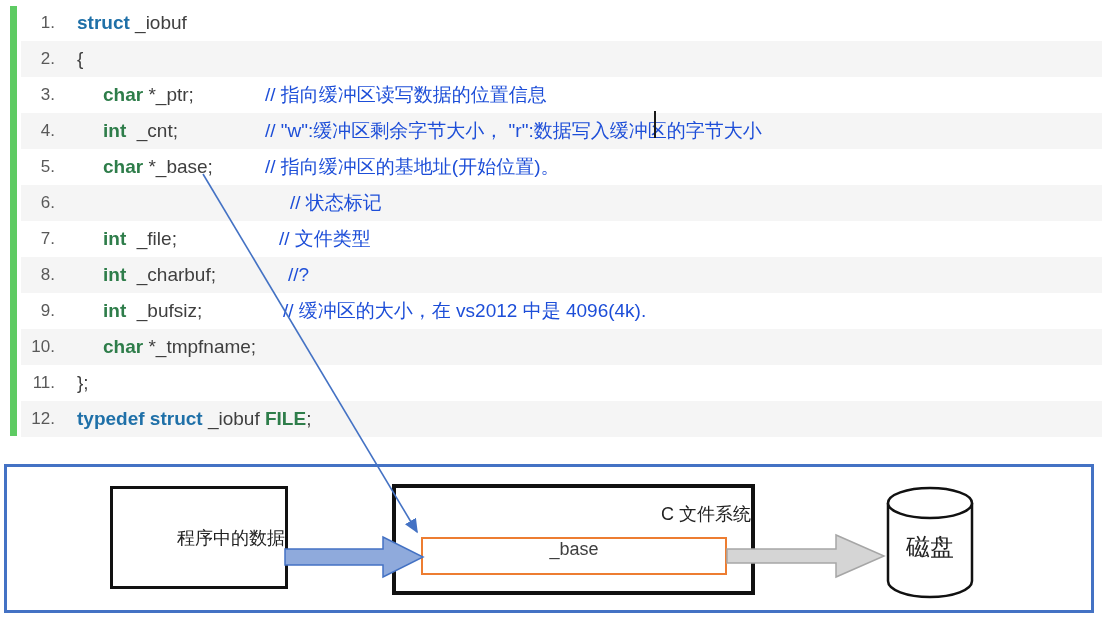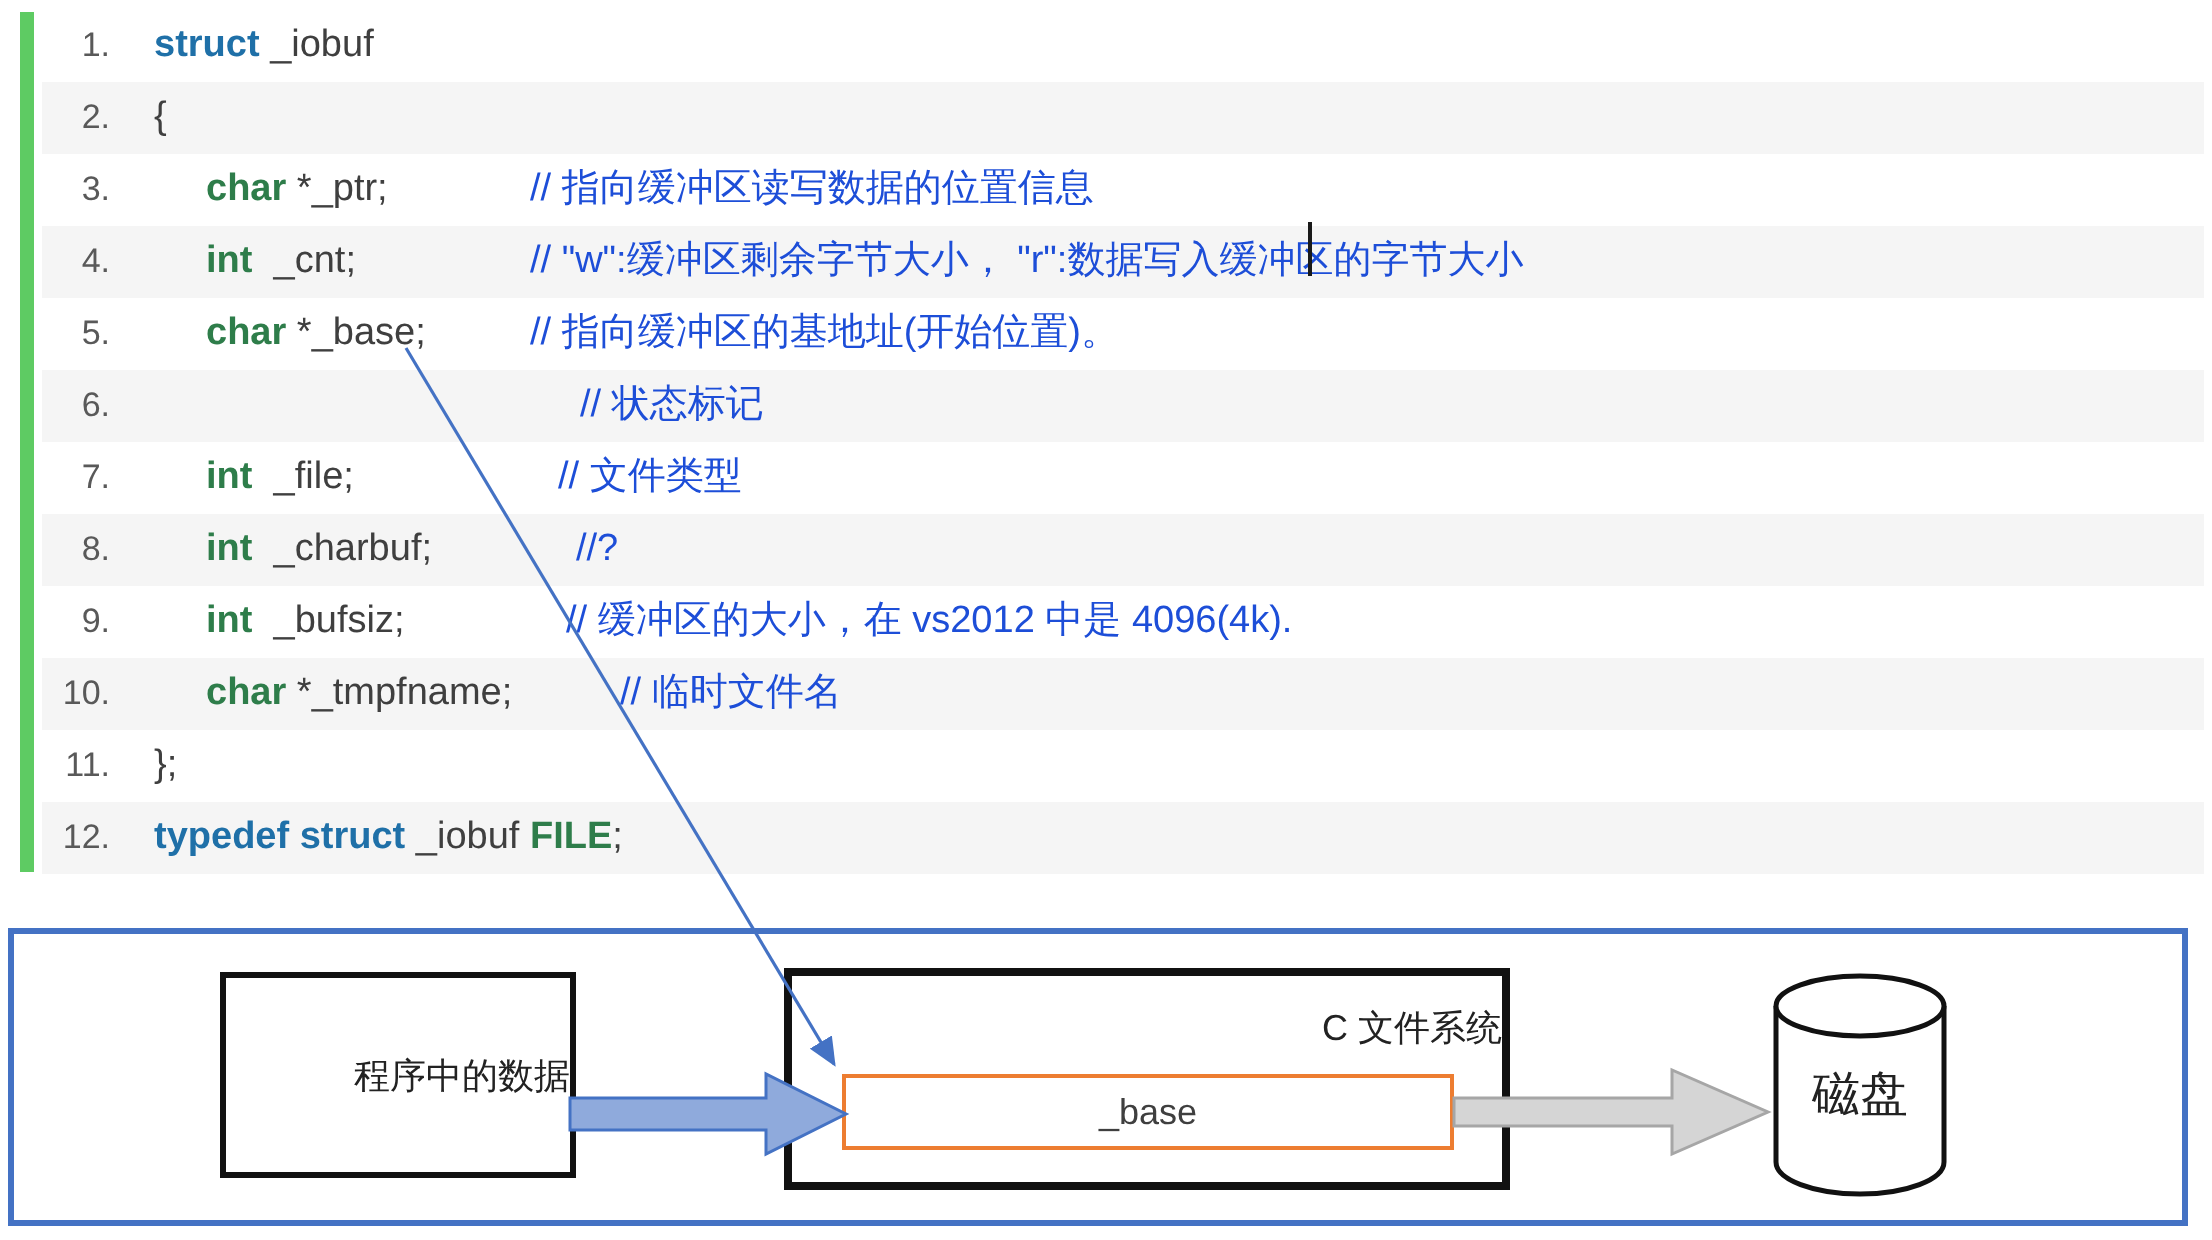--- a/index.html
+++ b/index.html
@@ -28,42 +28,42 @@
   .diagram-frame{position:absolute;left:4px;top:464px;width:1090px;height:149px;
     border:3px solid #4472c4;box-sizing:border-box;background:#fff;z-index:0}
   .program-box{position:absolute;left:110px;top:486px;width:178px;height:103px;
     border:3px solid #111;box-sizing:border-box;background:#fff;z-index:2;
     display:flex;align-items:center;justify-content:flex-end;font-size:18px;color:#222}
   .c-box{position:absolute;left:392px;top:484px;width:363px;height:111px;
     border:4px solid #111;box-sizing:border-box;background:#fff;z-index:1}
   .c-box-title{display:block;text-align:right;padding-top:14px;font-size:18px;color:#222}
   .base-box{position:absolute;left:421px;top:537px;width:306px;height:38px;
     border:2px solid #ed7d31;box-sizing:border-box;background:#fff;z-index:4;
-    display:flex;align-items:center;justify-content:center;font-size:18px;color:#3f3f3f}
+    display:flex;justify-content:center;font-size:18px;color:#3f3f3f}
   .arrow-svg{position:absolute;z-index:5;pointer-events:none}
   .cyl-svg{position:absolute;left:885px;top:485px;z-index:2}
   .disk-label{position:absolute;left:885px;top:531px;width:90px;text-align:center;
     font-size:24px;color:#222;z-index:3}
 </style>
 </head>
 <body>
 
 <section>
   <div class="green-bar"></div>
   <div class="code-lines">
       <div class="code-line"><span class="lineno">1.</span><span class="code ind0"><span class="tk-kw">struct</span><span class="tk-plain"> _iobuf</span></span></div>
       <div class="code-line"><span class="lineno">2.</span><span class="code ind0"><span class="tk-plain">{</span></span></div>
       <div class="code-line"><span class="lineno">3.</span><span class="code ind1"><span class="tk-type">char</span><span class="tk-plain"> *_ptr;</span></span><span class="comment tk-comment" style="left: 244px;">// 指向缓冲区读写数据的位置信息</span></div>
       <div class="code-line"><span class="lineno">4.</span><span class="code ind1"><span class="tk-type">int</span><span class="tk-plain">  _cnt;</span></span><span class="comment tk-comment" style="left: 244px;">// "w":缓冲区剩余字节大小， "r":数据写入缓冲区的字节大小</span></div>
       <div class="code-line"><span class="lineno">5.</span><span class="code ind1"><span class="tk-type">char</span><span class="tk-plain"> *_base;</span></span><span class="comment tk-comment" style="left: 244px;">// 指向缓冲区的基地址(开始位置)。</span></div>
       <div class="code-line"><span class="lineno">6.</span><span class="comment tk-comment" style="left: 269px;">// 状态标记</span></div>
       <div class="code-line"><span class="lineno">7.</span><span class="code ind1"><span class="tk-type">int</span><span class="tk-plain">  _file;</span></span><span class="comment tk-comment" style="left: 258px;">// 文件类型</span></div>
       <div class="code-line"><span class="lineno">8.</span><span class="code ind1"><span class="tk-type">int</span><span class="tk-plain">  _charbuf;</span></span><span class="comment tk-comment" style="left: 267px;">//?</span></div>
       <div class="code-line"><span class="lineno">9.</span><span class="code ind1"><span class="tk-type">int</span><span class="tk-plain">  _bufsiz;</span></span><span class="comment tk-comment" style="left: 262px;">// 缓冲区的大小，在 vs2012 中是 4096(4k).</span></div>
-      <div class="code-line"><span class="lineno">10.</span><span class="code ind1"><span class="tk-type">char</span><span class="tk-plain"> *_tmpfname;</span></span><span class="comment tk-comment" style="left: 289px;">// 临时文件名</span></div>
+      <div class="code-line"><span class="lineno">10.</span><span class="code ind1"><span class="tk-type">char</span><span class="tk-plain"> *_tmpfname;</span></span></div>
       <div class="code-line"><span class="lineno">11.</span><span class="code ind0"><span class="tk-plain">};</span></span></div>
       <div class="code-line"><span class="lineno">12.</span><span class="code ind0"><span class="tk-kw">typedef struct</span><span class="tk-plain"> _iobuf </span><span class="tk-type">FILE</span><span class="tk-plain">;</span></span></div>
     </div>
   <div class="caret"></div>
 </section>
 
 <svg class="overlay" width="1106" height="620">
   <defs>
     <marker id="ah" markerWidth="10" markerHeight="8" refX="8" refY="4" orient="auto">
       <path d="M0,0 L9,4 L0,8 z" fill="#4472c4"></path>

